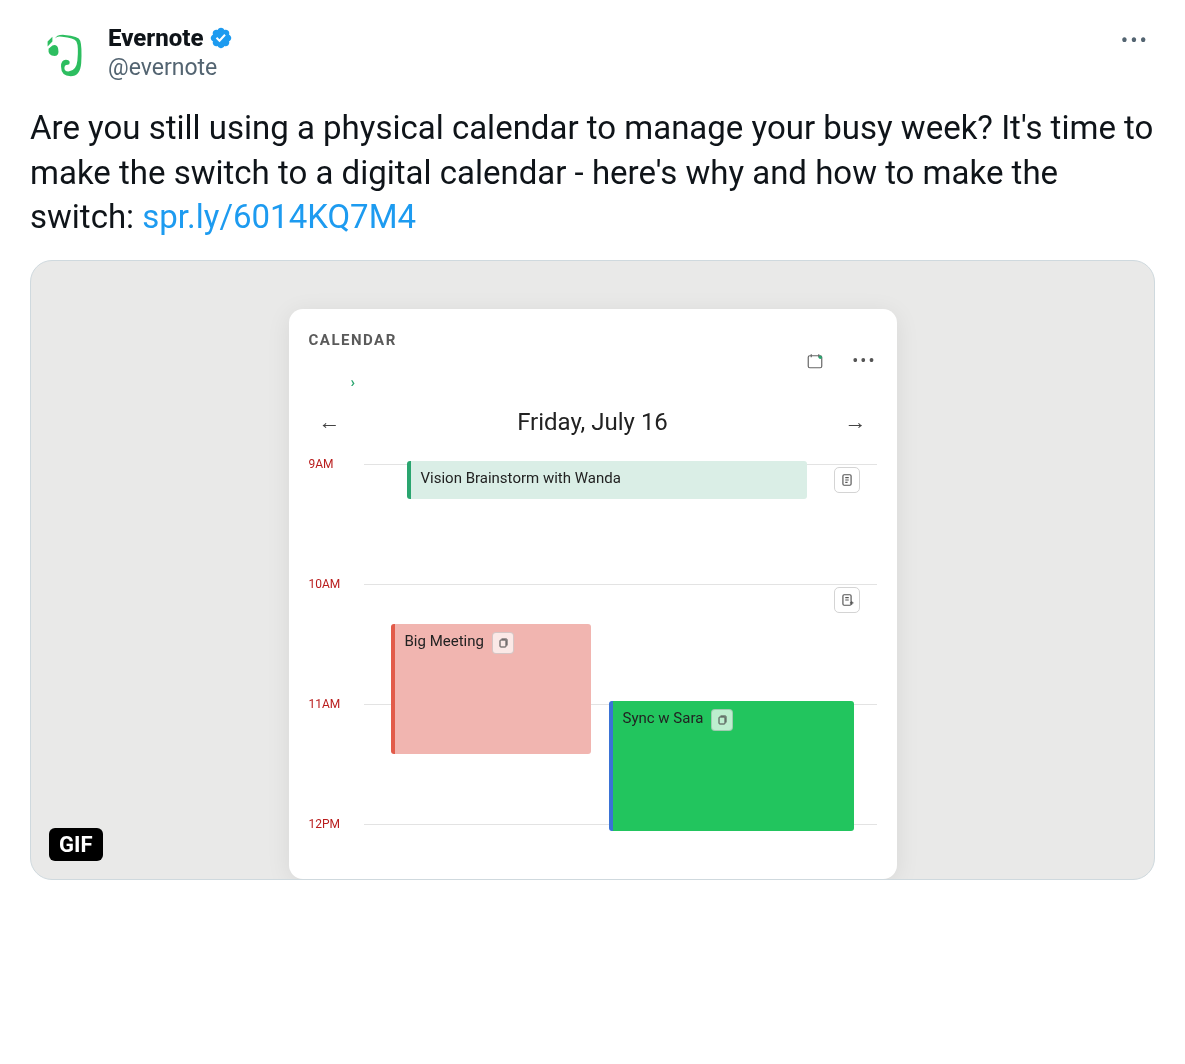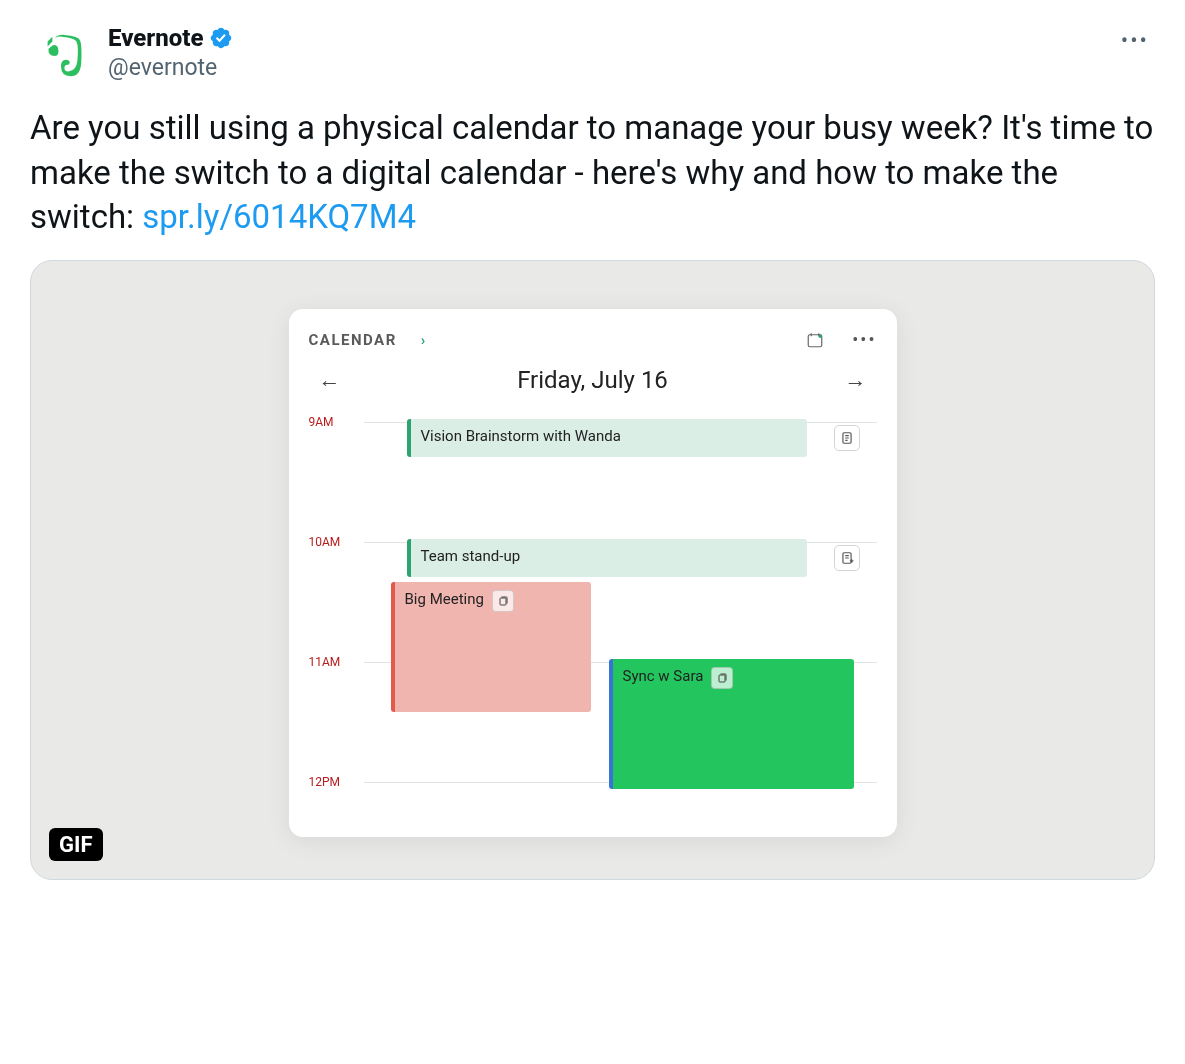--- a/index.html
+++ b/index.html
@@ -66,21 +66,21 @@
       box-shadow: 0 4px 24px rgba(0,0,0,0.08);
       padding: 22px 20px 10px 20px;
       position: relative;
     }
     .cal-top {
       display: flex;
       align-items: center;
       justify-content: space-between;
       margin-bottom: 14px;
     }
-    .cal-title-wrap { display: flex; align-items: center; gap: 24px; }
+    .cal-title-wrap { display: flex; align-items: center; gap: 24px; flex-direction: column; }
     .cal-title { font-size: 15px; font-weight: 700; letter-spacing: 1.5px; color: #5a5a5a; }
     .cal-chevron { color: #2aa56f; font-size: 15px; font-weight: 700; }
     .cal-top-right { display: flex; align-items: center; gap: 28px; color: #555; }
     .cal-action-icon { width: 18px; height: 18px; cursor: pointer; }
     .cal-dots { cursor: pointer; font-size: 18px; letter-spacing: 2px; color: #555; line-height: 1; }
     .cal-nav {
       display: flex;
       align-items: center;
       justify-content: space-between;
       margin-bottom: 10px;
@@ -228,23 +228,20 @@
         <div class="event event-green" style="top:12px; left:28px; width:400px; height:38px;">
           <span class="event-title">Vision Brainstorm with Wanda</span>
         </div>
         <div class="event-note-btn" style="top:18px; left:455px;">
           <svg viewBox="0 0 24 24">
               <rect x="5" y="3" width="14" height="18" rx="2" fill="none" stroke="#555" stroke-width="2"></rect>
               <path d="M9 8h6M9 12h6M9 16h4" stroke="#555" stroke-width="2"></path>
             </svg>
         </div>
 
-        <div class="event event-green" style="top:132px; left:28px; width:400px; height:38px;">
-          <span class="event-title">Team stand-up</span>
-        </div>
         <div class="event-note-btn" style="top:138px; left:455px;">
           <svg viewBox="0 0 24 24">
               <rect x="5" y="3" width="14" height="18" rx="2" fill="none" stroke="#555" stroke-width="2"></rect>
               <path d="M9 8h6M9 12h6" stroke="#555" stroke-width="2"></path>
               <path d="M17 17h6M20 14v6" stroke="#555" stroke-width="2"></path>
             </svg>
         </div>
 
         <div class="event event-red" style="top:175px; left:12px; width:200px; height:130px;">
           <span class="event-title">Big Meeting</span>

